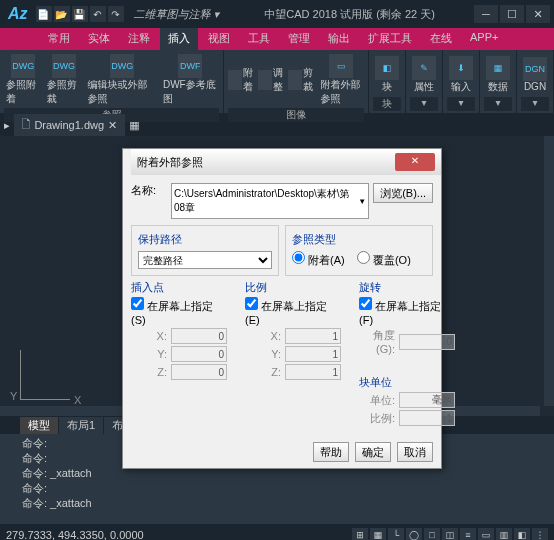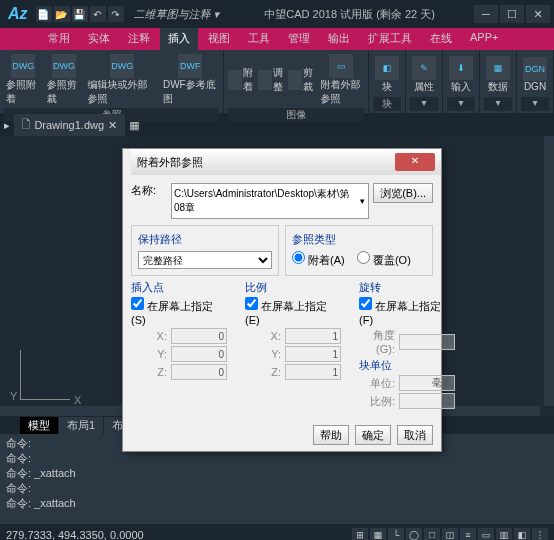--- a/index.html
+++ b/index.html
@@ -28,22 +28,22 @@
 .viewport { position: relative; height: 280px; background: #1f2a35; overflow: hidden; }
 .axes { position: absolute; left: 20px; bottom: 16px; }
 .axes .y { position: absolute; left: 0; bottom: 0; width: 1px; height: 50px; background: #888; }
 .axes .x { position: absolute; left: 0; bottom: 0; width: 50px; height: 1px; background: #888; }
 .axes .ylabel { position: absolute; left: -10px; top: -10px; color: #888; }
 .axes .xlabel { position: absolute; left: 54px; bottom: -6px; color: #888; }
 .viewport .scrollh { position: absolute; bottom: 0; left: 0; right: 14px; height: 10px; background: #2b3844; }
 .viewport .scrollv { position: absolute; top: 0; right: 0; bottom: 10px; width: 10px; background: #2b3844; }
 .layout-tabs { height: 18px; background: #1a2530; display: flex; align-items: center; padding-left: 20px; gap: 0; }
 .layout-tabs span { padding: 1px 8px; background: #2b3844; border-right: 1px solid #1a2530; }
-.layout-tabs span.active { background: #000000; color: #fff; }
-.cmdwin { height: 90px; background: #2b3844; padding: 2px 6px; overflow: hidden; font-size: 11px; color: #ccc; }
+.layout-tabs span.active { background: #404040; color: #fff; }
+.cmdwin { height: 90px; background: #2b3844; padding: 2px 6px; overflow: hidden; font-size: 11px; color: #ccc; margin-left: 16px; }
 .cmdwin .line { line-height: 15px; }
 .status { height: 22px; background: #1a2530; display: flex; align-items: center; padding: 0 6px; gap: 8px; }
 .status .coords { color: #ccc; }
 .status .sicons { margin-left: auto; display: flex; gap: 2px; }
 .status .sicons span { width: 16px; height: 14px; background: #2b3844; display: flex; align-items: center; justify-content: center; font-size: 9px; }
 
 
 .dialog { position: absolute; left: 122px; top: 148px; width: 320px; background: #f0f0f0; border: 1px solid #888; box-shadow: 2px 2px 8px rgba(0,0,0,0.5); color: #000; font-size: 11px; }
 .dlg-title { height: 26px; background: linear-gradient(#fff, #dcdcdc); display: flex; align-items: center; padding: 0 6px; margin-left: 8px; }
 .dlg-title .txt { flex: 1; }
@@ -305,21 +305,21 @@
             <input disabled="" value="1" style="">
           </div>
       </div>
       <div>
         <div class="gtitle">旋转</div>
         <label><input type="checkbox" class="chk" checked="" style=""><span>在屏幕上指定(F)</span></label>
         <div class="num">
             <label>角度(G):</label>
             <input disabled="" value="0" style="">
           </div>
-        <div class="gtitle" style="margin-top:3px">块单位</div>
+        <div class="gtitle" style="margin-top:20px">块单位</div>
         <div class="num">
             <label>单位:</label>
             <input disabled="" value="毫米" style="">
           </div>
         <div class="num">
             <label>比例:</label>
             <input disabled="" value="1" style="">
           </div>
       </div>
     </div>

